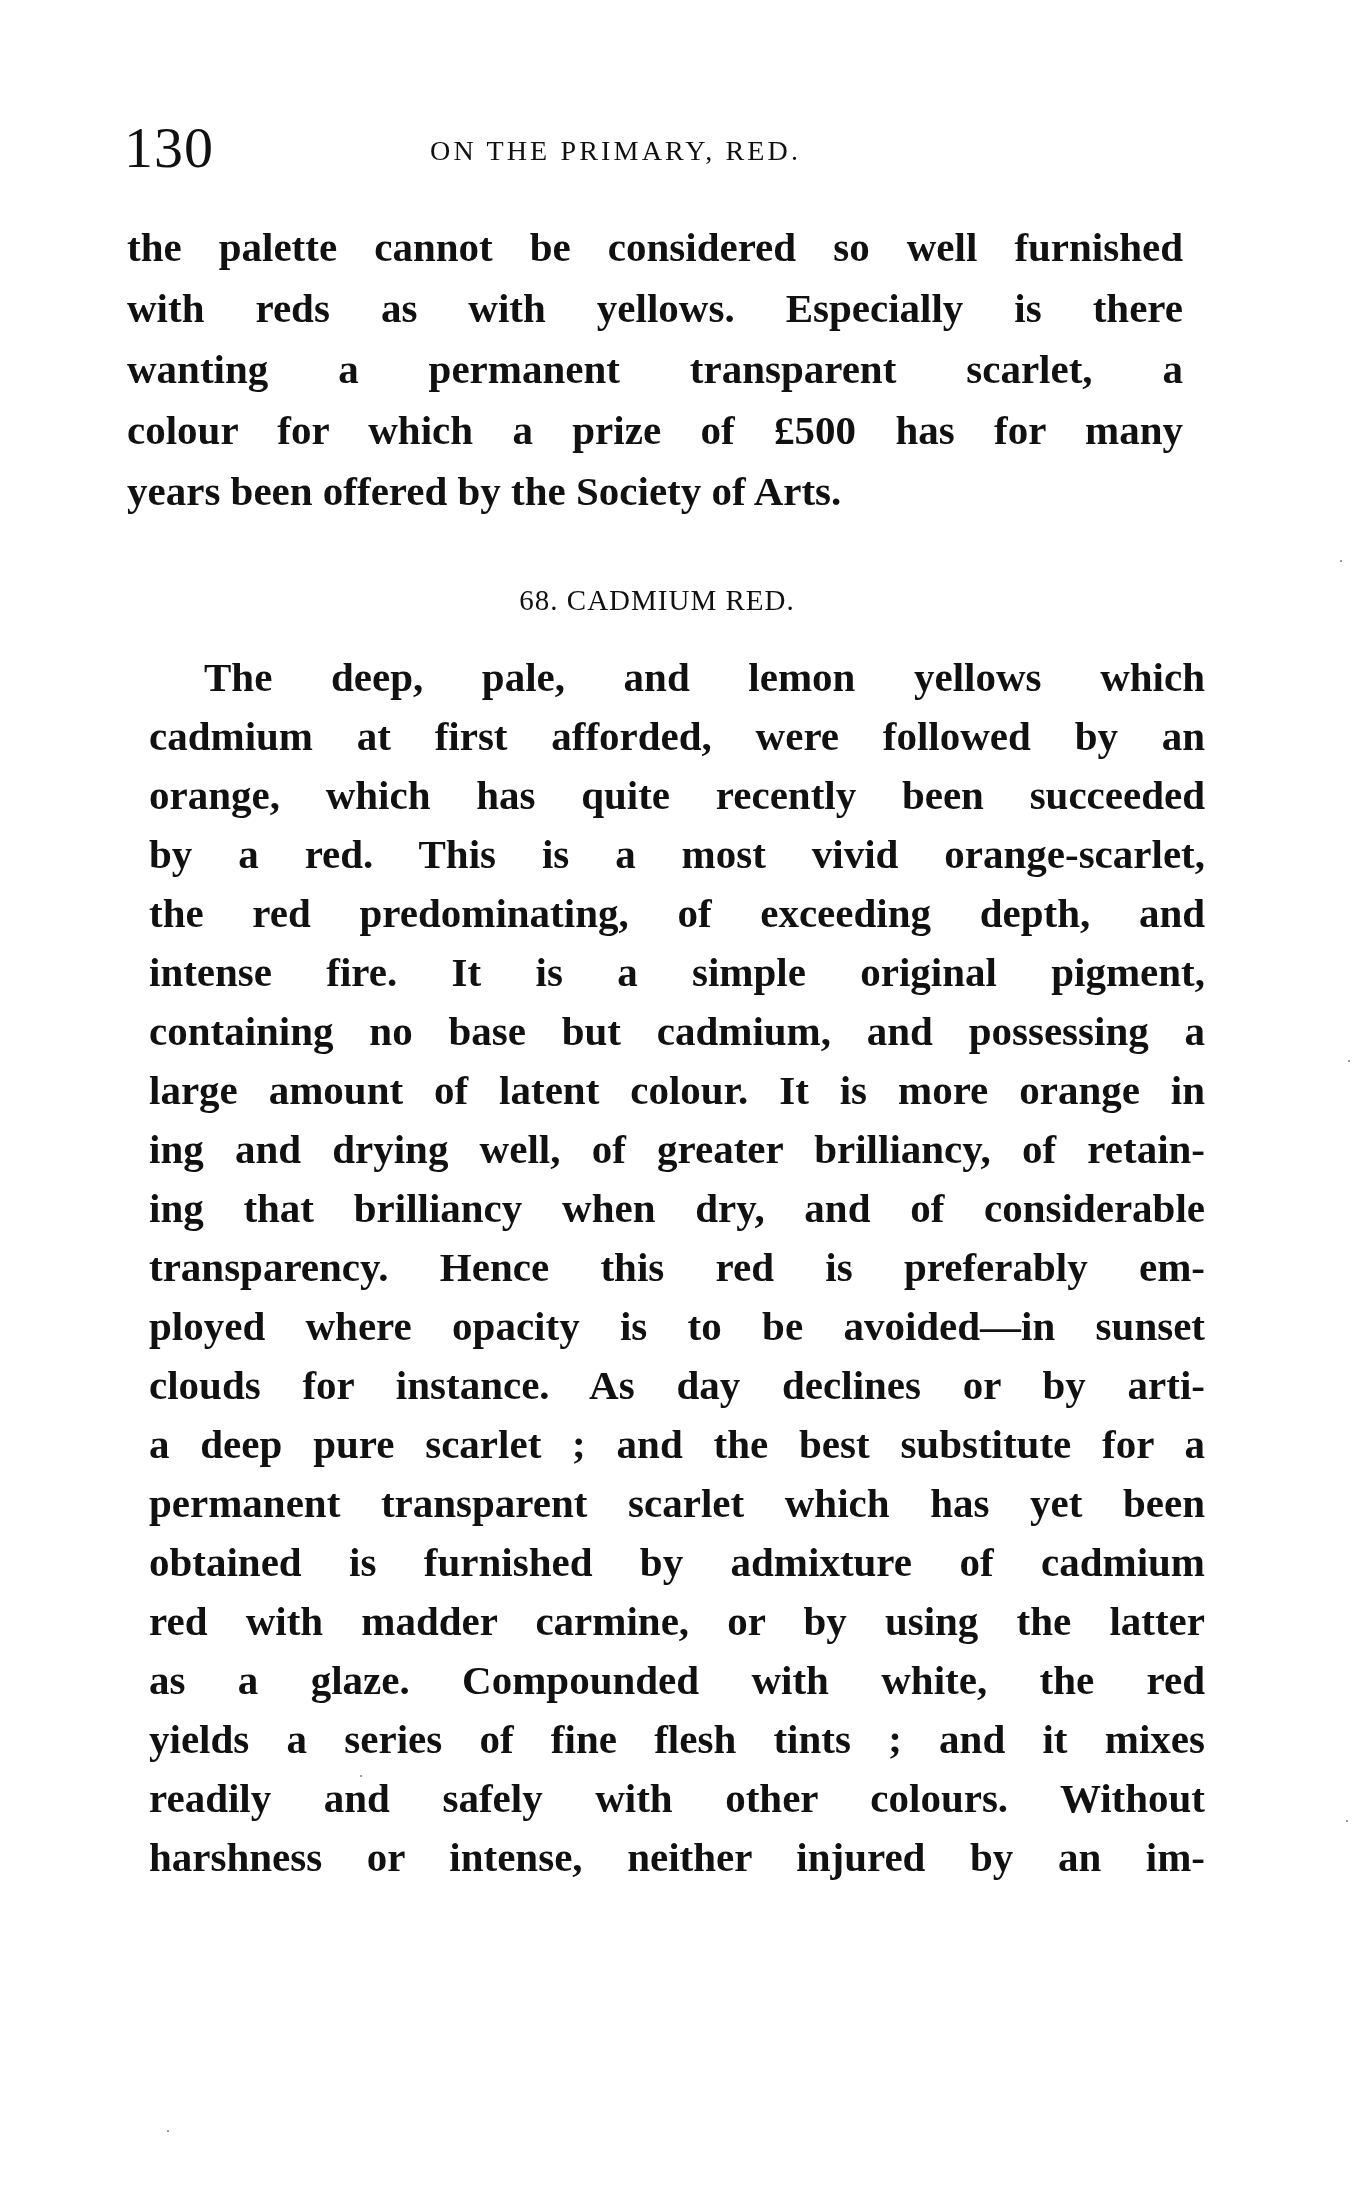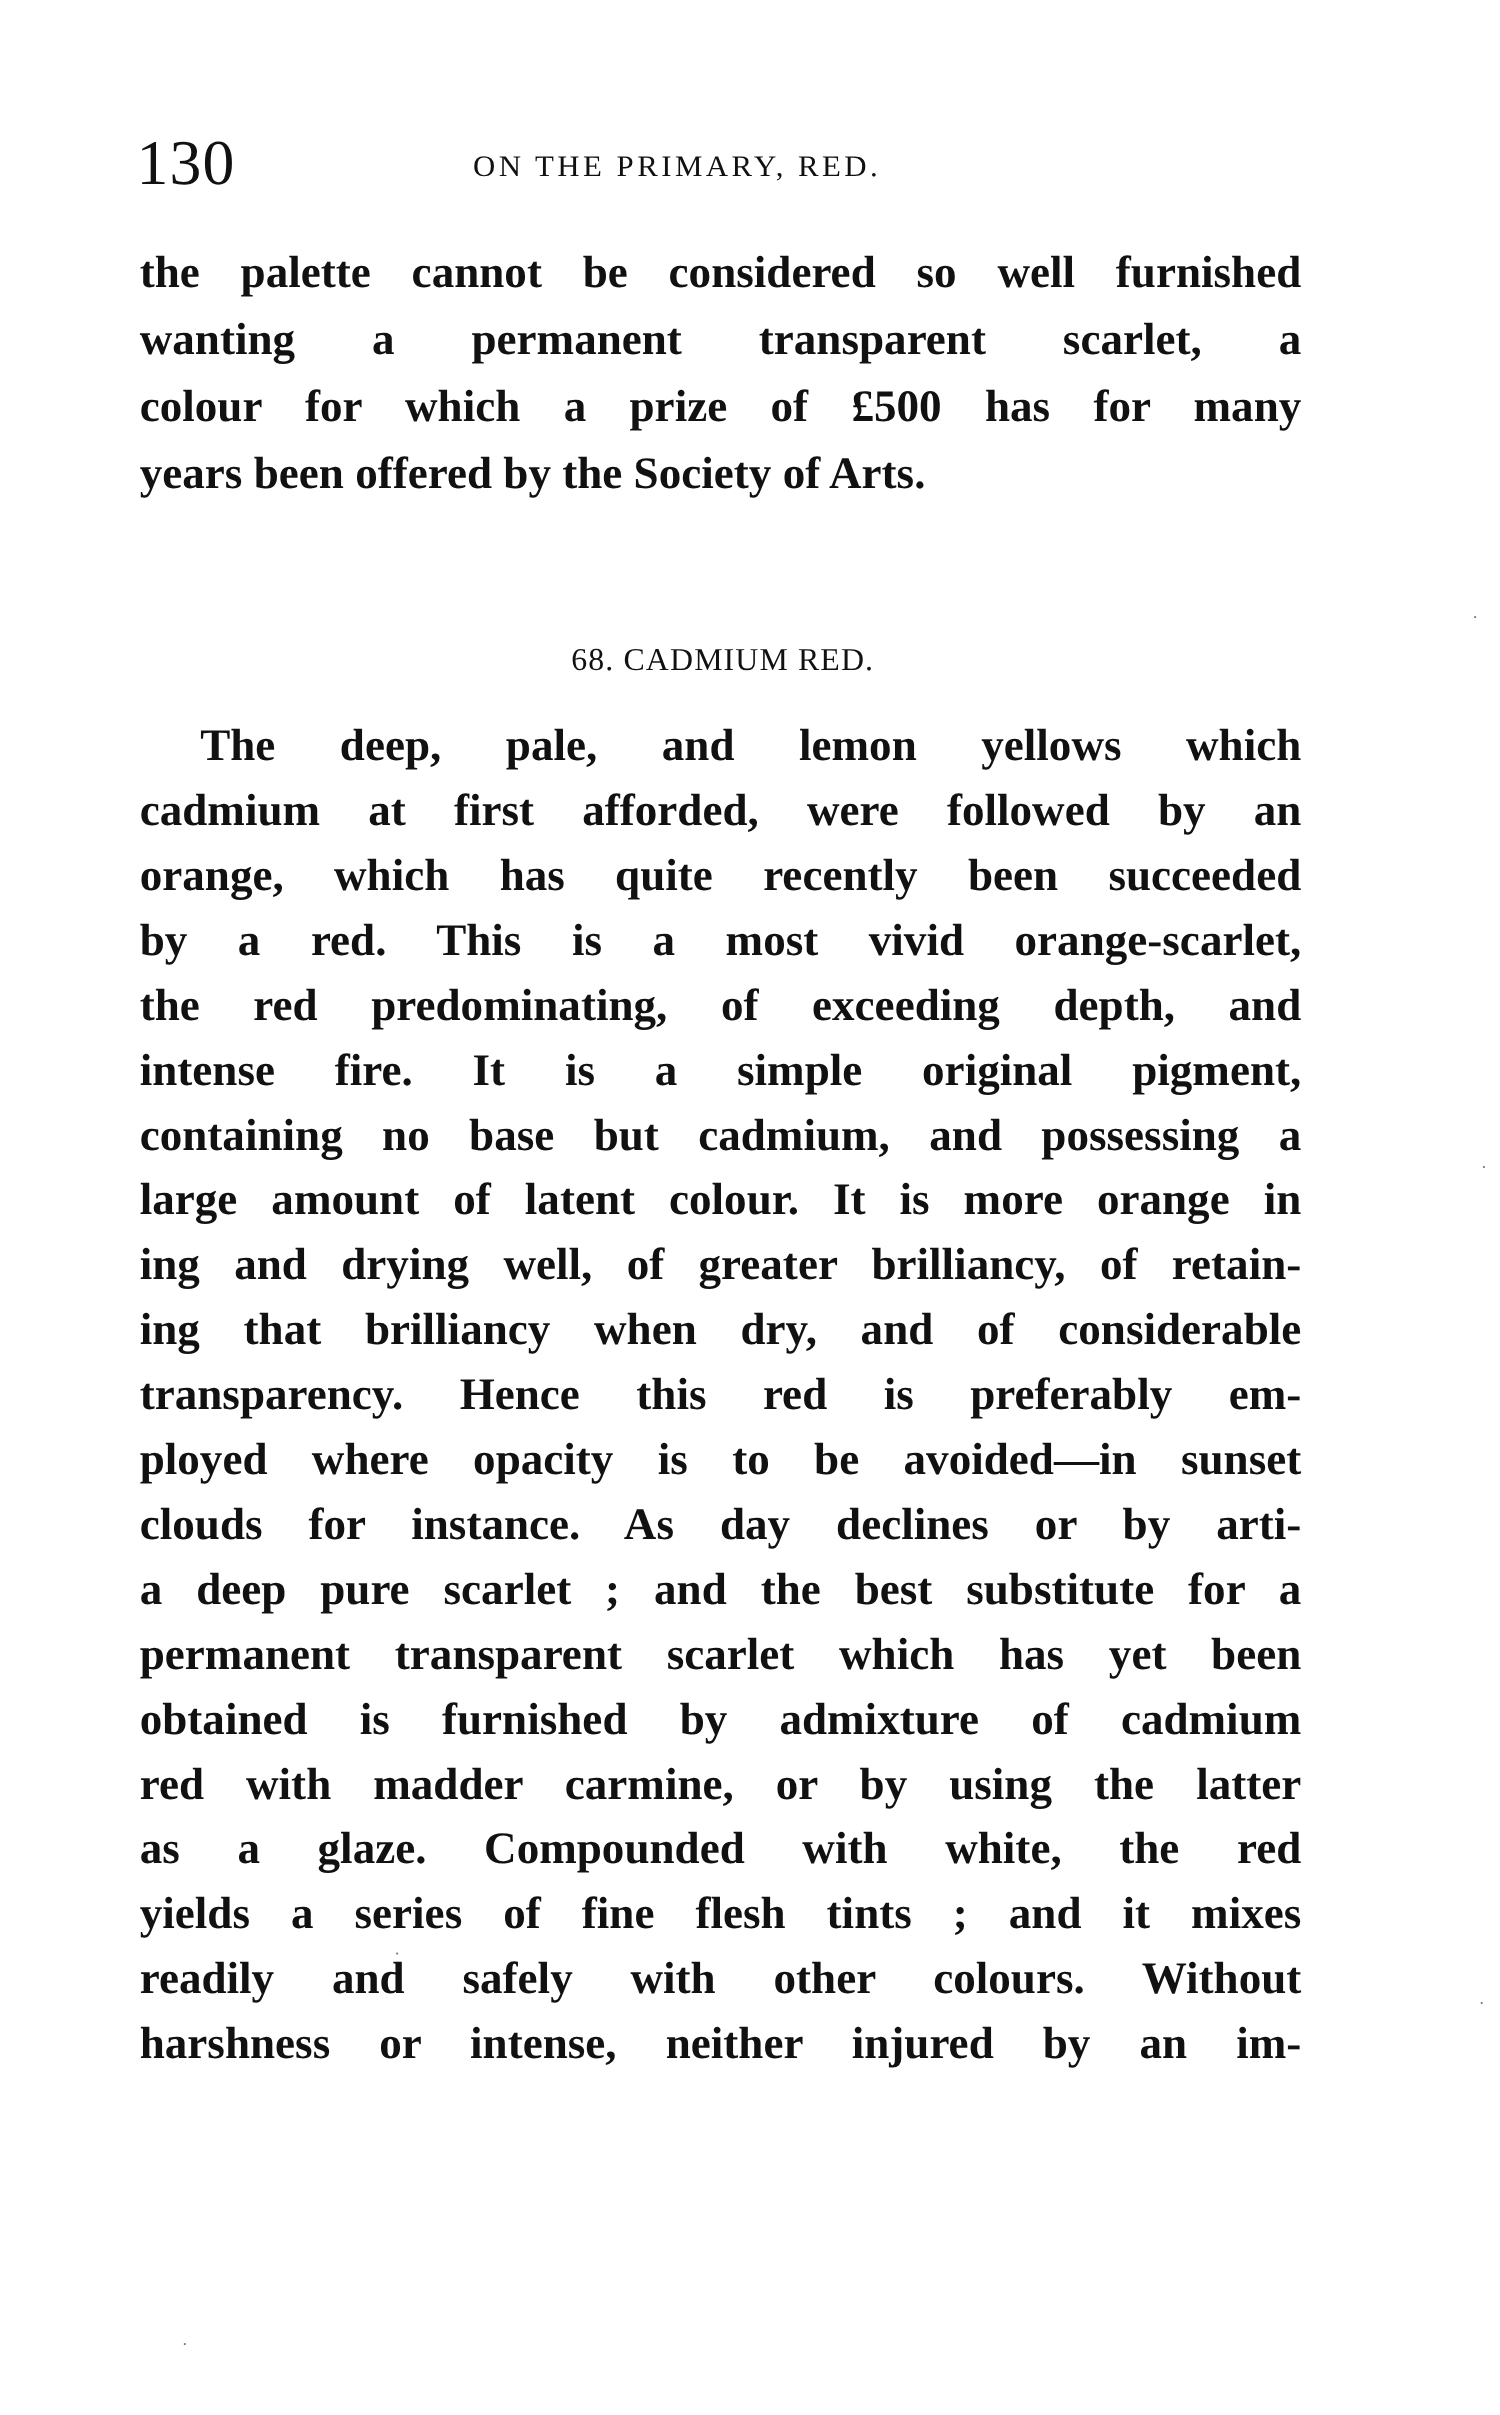--- a/index.html
+++ b/index.html
@@ -44,21 +44,21 @@
   }
   .text-block {
     position: absolute;
     left: 127px;
     width: 1056px;
     font-size: 41px;
     font-family: "Liberation Serif", "DejaVu Serif", serif;
     font-weight: bold;
   }
   .block-1 { top: 222px; }
-  .block-2 { top: 652px; }
+  .block-2 { top: 652px; margin-left: 22px; }
   .line {
     display: block;
     height: 61px;
     line-height: 50px;
     text-align: justify;
     text-align-last: justify;
     white-space: nowrap;
     overflow: visible;
   }
   .block-2 .line { height: 59px; }
@@ -87,20 +87,21 @@
 </head>
 <body>
 
 <div class="page">
 
   <div class="page-number">130</div>
   <div class="running-head">ON THE PRIMARY, RED.</div>
 
   <div class="text-block block-1">
     <span class="line">the palette cannot be considered so well furnished</span>
+    <span class="line">with reds as with yellows.  Especially is there</span>
     <span class="line">wanting a permanent transparent scarlet, a</span>
     <span class="line">colour for which a prize of £500 has for many</span>
     <span class="line last">years been offered by the Society of Arts.</span>
   </div>
 
   <div class="section-heading">
     <span>68. CADMIUM RED.</span>
   </div>
 
   <div class="text-block block-2">

